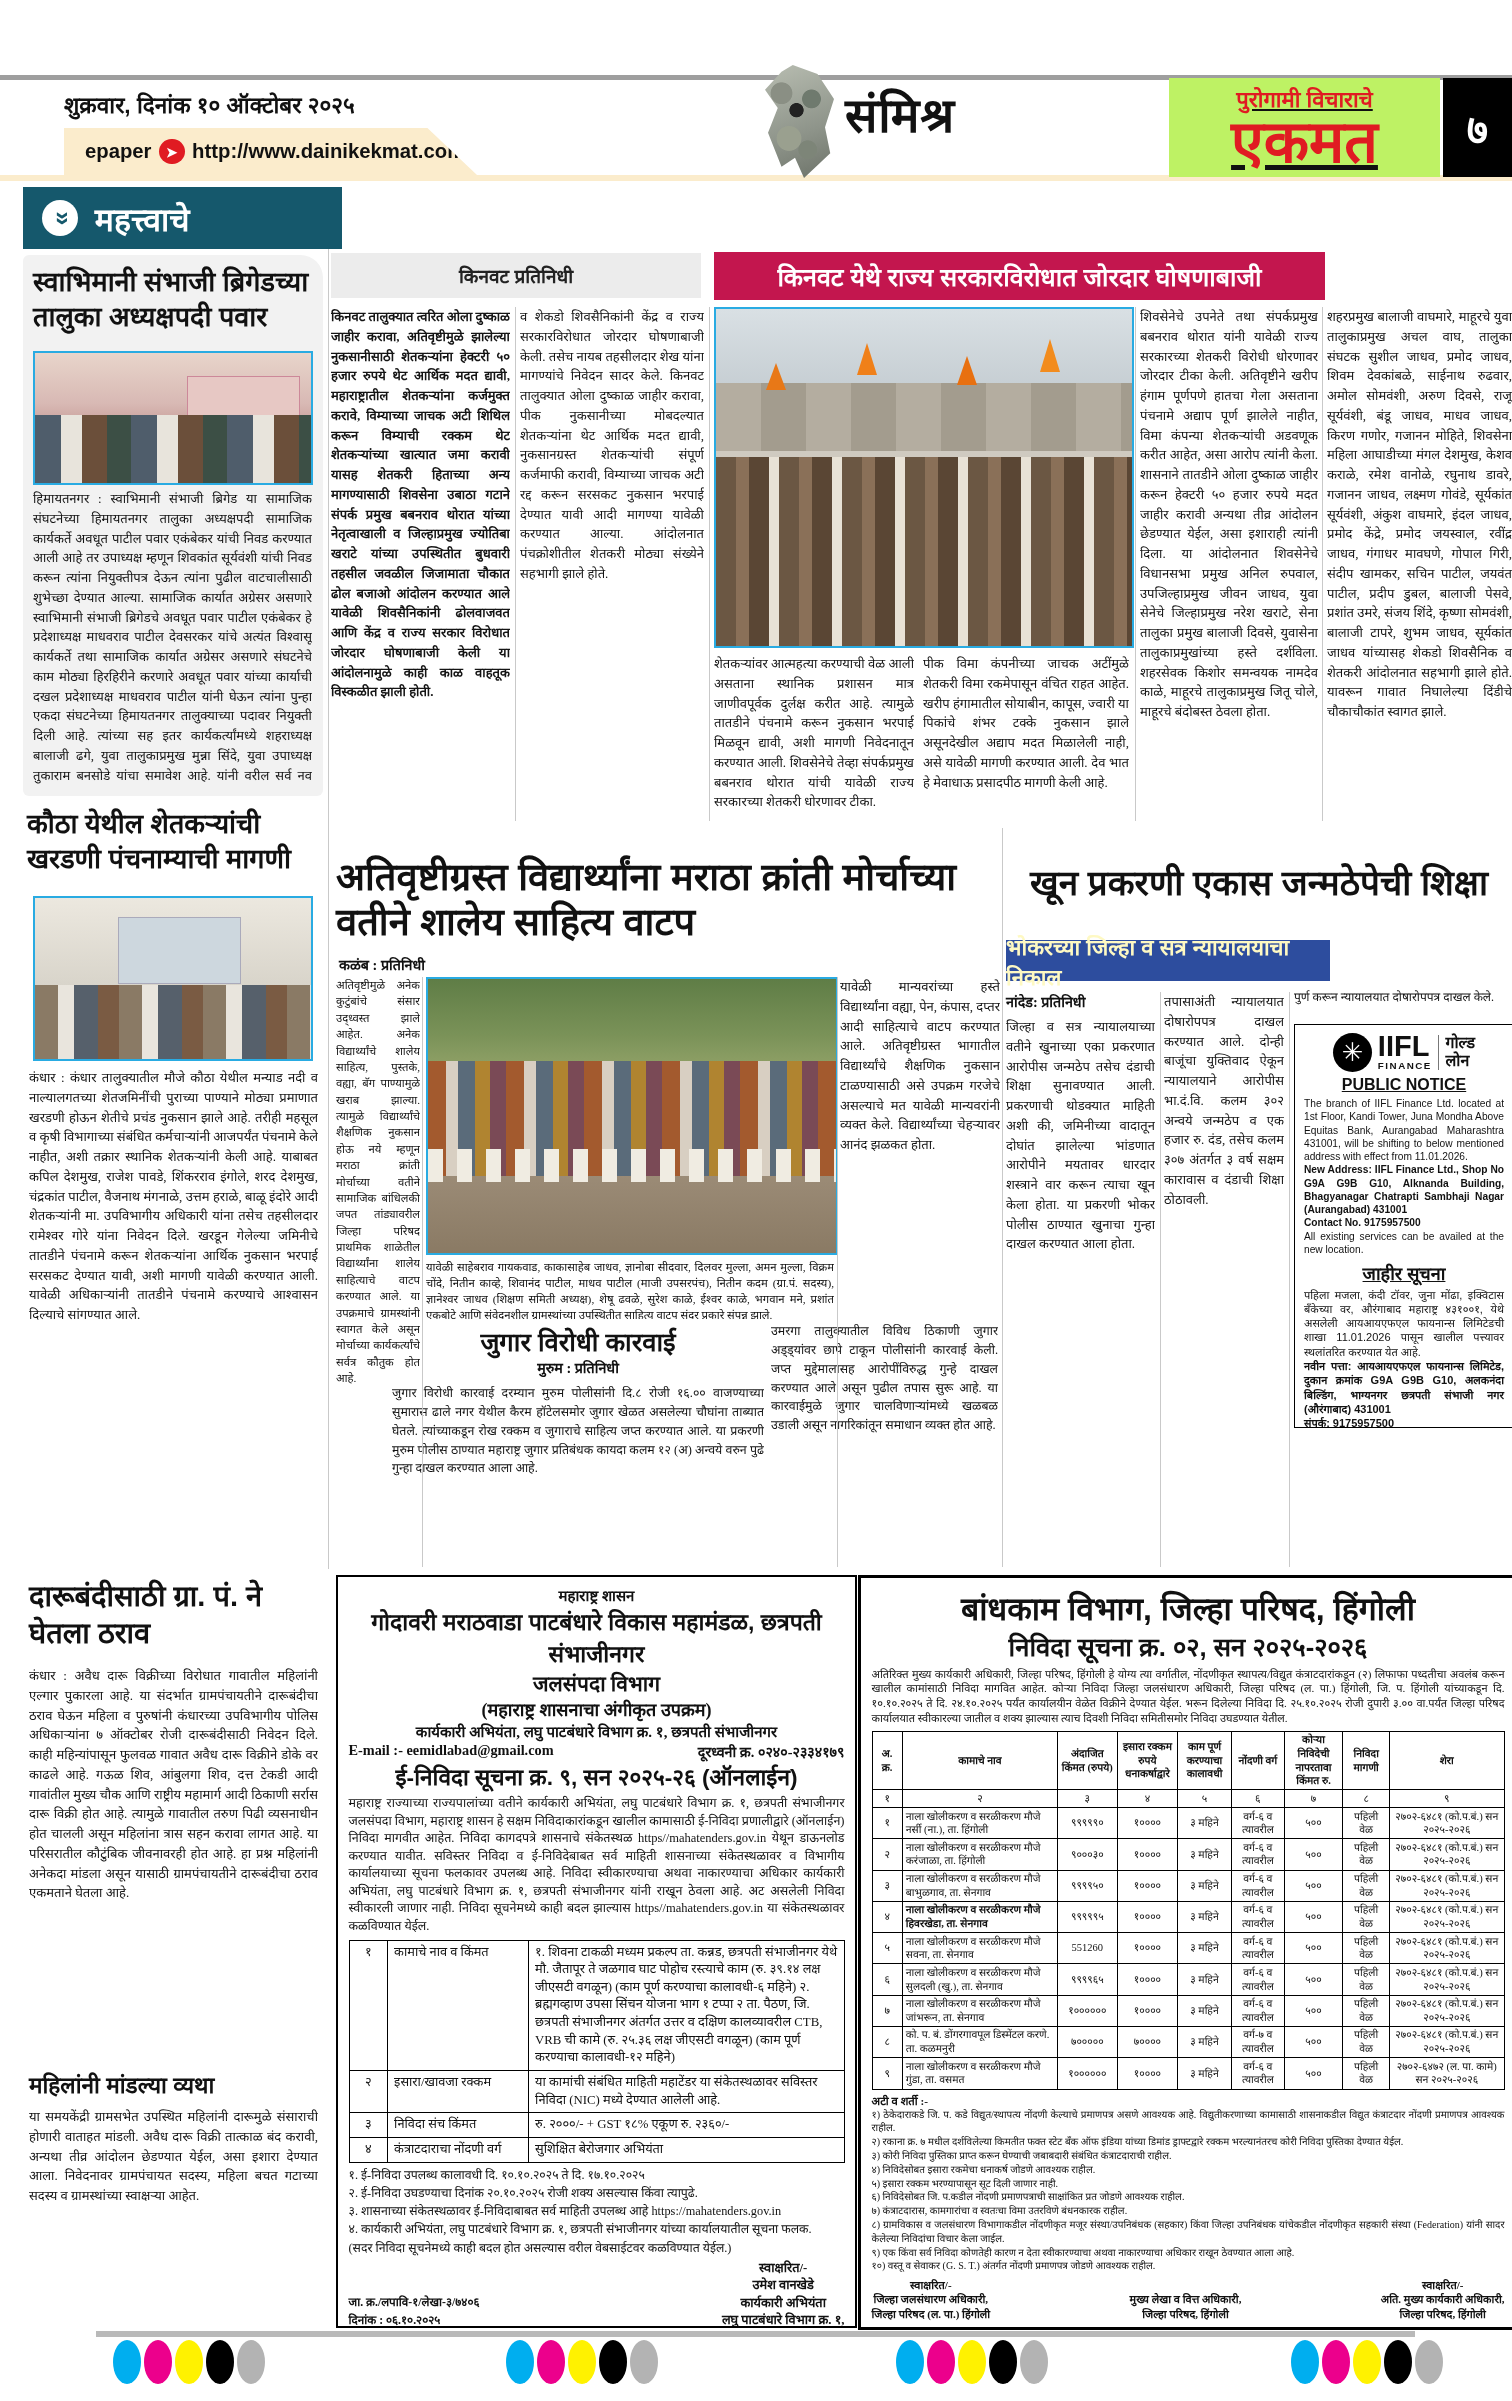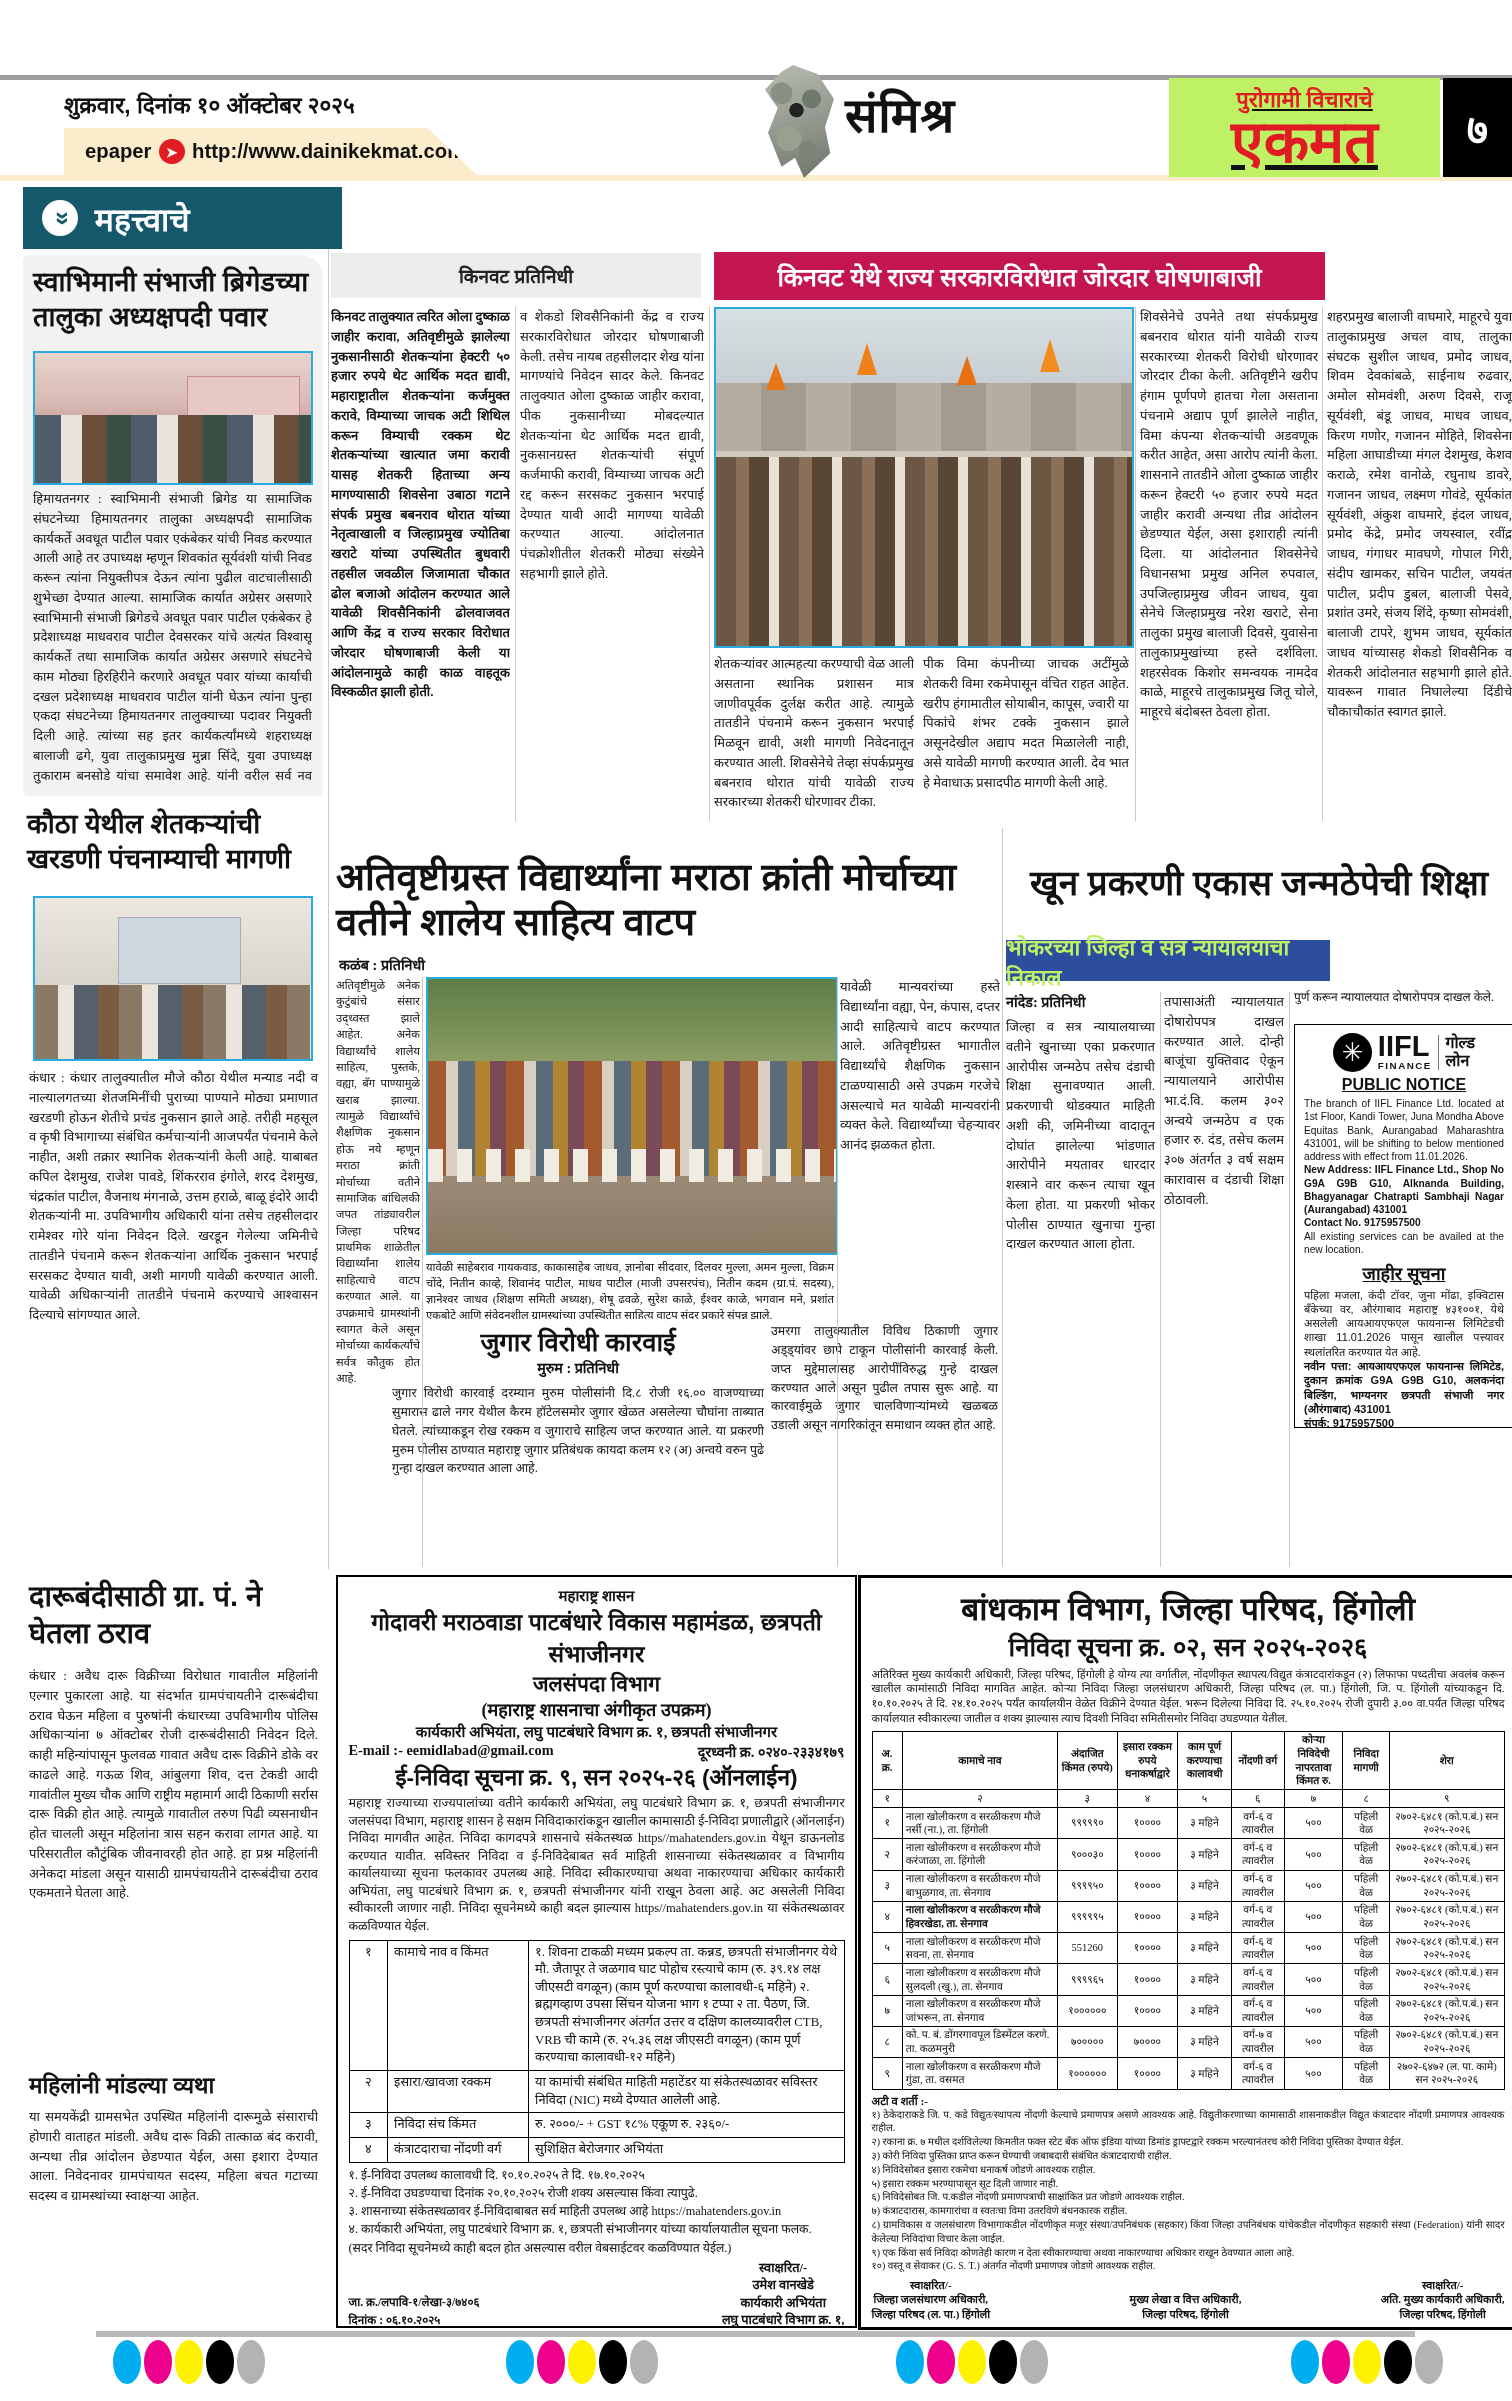--- a/index.html
+++ b/index.html
@@ -52,21 +52,21 @@
   
   .lead-head{font-family:"Liberation Sans",sans-serif;font-weight:900;font-size:48px;line-height:1.05;}
   .strap-red{background:#c3164e;color:#fff;font-family:"Liberation Sans",sans-serif;font-weight:800;
     font-size:25px;display:flex;align-items:center;justify-content:center;}
   .byline-box{background:#ececec;font-family:"Liberation Sans",sans-serif;font-weight:bold;font-size:19px;
     display:flex;align-items:center;justify-content:center;color:#222;}
   .intro-bold{font-weight:bold;}
 
   .sec-head{font-family:"Liberation Sans",sans-serif;font-weight:900;font-size:38px;line-height:1.18;}
   .sec-head-sm{font-family:"Liberation Sans",sans-serif;font-weight:900;font-size:25.6px;}
-  .strap-blue{background:#2d4d9e;color:#bef264;font-family:"Liberation Sans",sans-serif;font-weight:800;
+  .strap-blue{background:#2d4d9e;color:#fef9c3;font-family:"Liberation Sans",sans-serif;font-weight:800;
     font-size:22px;display:flex;align-items:center;justify-content:center;}
   .byline{font-weight:bold;font-size:14.3px;}
   .caption-txt{font-size:11.3px;line-height:1.42;}
 
   
   .ad-box{border:1.5px solid #000;background:#fff;padding:7.5px 9px;}
   .ad-logo-row{display:flex;align-items:center;justify-content:center;gap:6px;}
   .ad-mandala{width:39px;height:39px;border-radius:50%;background:#000;color:#fff;display:flex;
     align-items:center;justify-content:center;font-size:25.6px;}
   .ad-iifl{font-family:"Liberation Sans",sans-serif;font-weight:900;font-size:29px;line-height:.9;}

